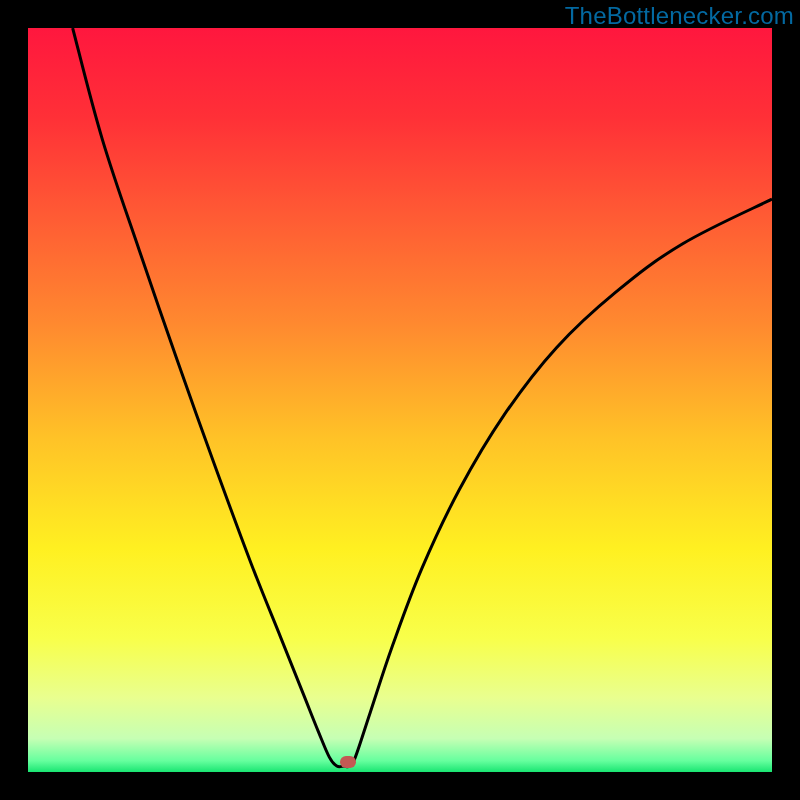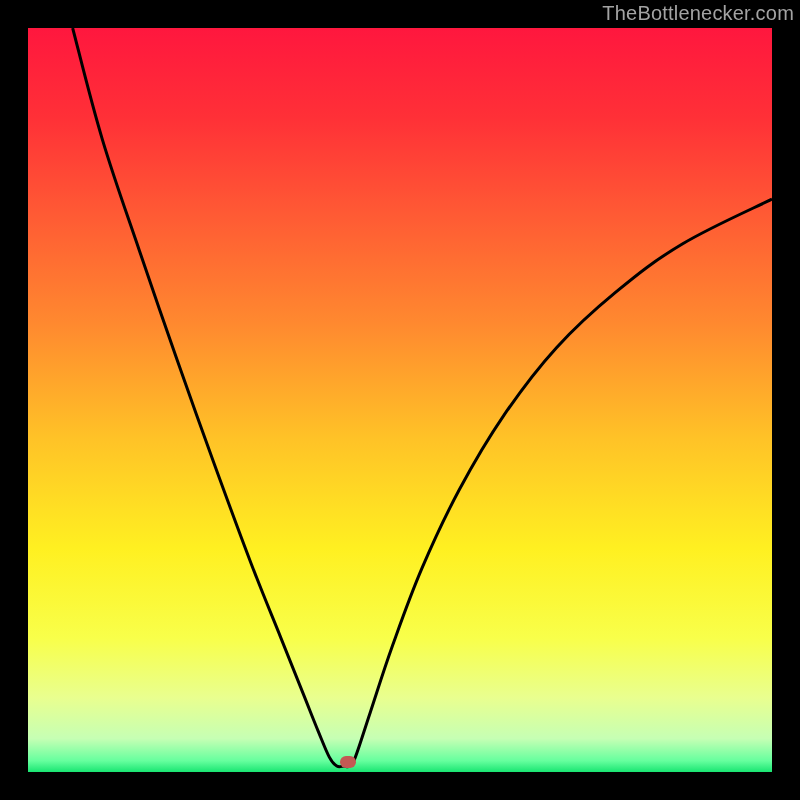--- a/index.html
+++ b/index.html
@@ -23,22 +23,22 @@
     position: absolute;
     left: 0;
     top: 0;
     width: 744px;
     height: 744px;
   }
   .watermark {
     position: absolute;
     top: 2px;
     right: 6px;
-    color: #a3a3a3;
-    font-size: 20px;
+    color: #0369a1;
+    font-size: 24px;
     font-weight: 500;
     letter-spacing: 0.2px;
     user-select: none;
   }
   .marker {
     position: absolute;
     width: 16px;
     height: 12px;
     background: #c35a54;
     border-radius: 6px;

